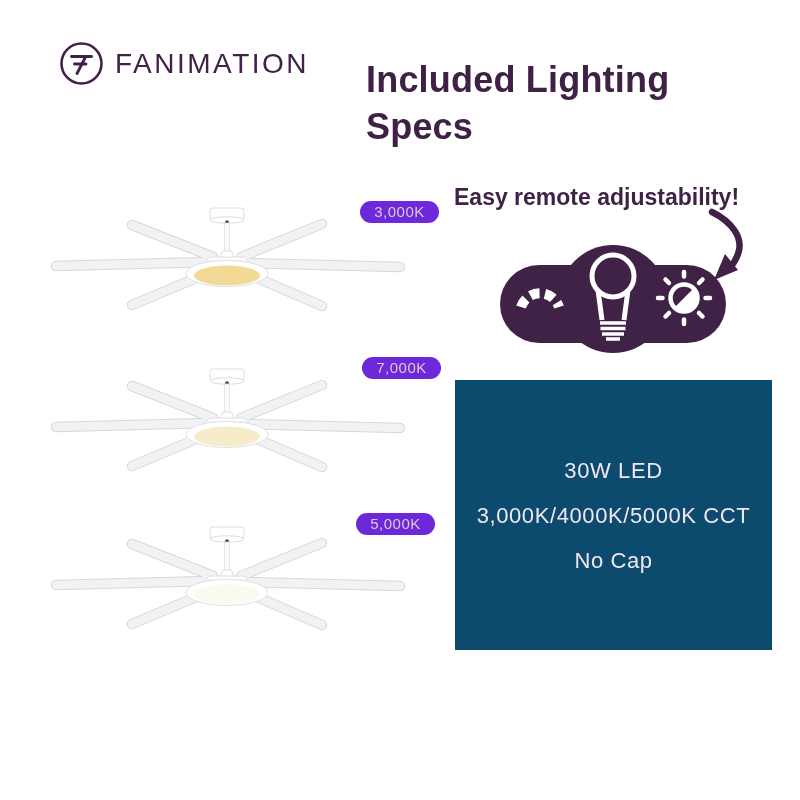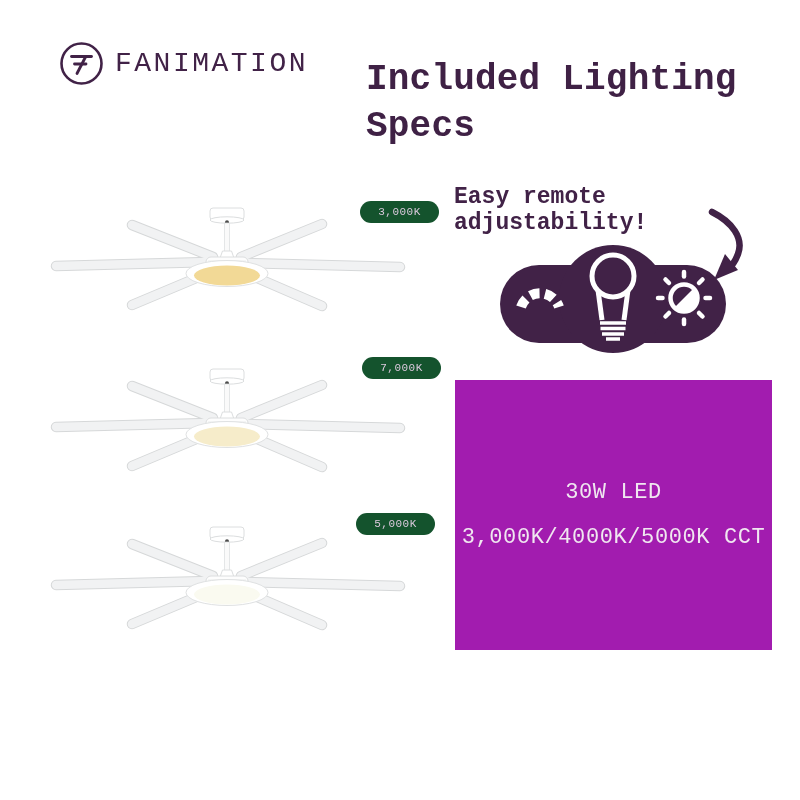--- a/index.html
+++ b/index.html
@@ -1,50 +1,50 @@
 <!DOCTYPE html>
 <html><head>
 <meta charset="utf-8">
 <style>
   html,body{margin:0;padding:0;background:#fff;}
   .canvas{
     position:relative;width:800px;height:800px;background:#ffffff;
-    font-family:Liberation Mono, monospace;overflow:hidden;
+    font-family:Liberation Sans, sans-serif;overflow:hidden;
   }
   
   .brand{position:absolute;left:58px;top:40px;display:flex;align-items:center;gap:10px;}
   .brand-name{font-size:28px;font-weight:400;letter-spacing:2.5px;color:#412247;line-height:47px;}
   .page-title{
     position:absolute;left:350px;top:40px;margin:16px;
     font-size:36px;font-weight:700;color:#3f2145;line-height:47px;letter-spacing:0.2px;
   }
   
   .fan-svg{position:absolute;left:50px;width:360px;height:125px;}
   .fan-1{top:205px;}
   .fan-2{top:366px;}
   .fan-3{top:524px;}
   .pill{
     position:absolute;width:79px;height:22px;border-radius:12px;
-    background:#14532d;color:#dccade;font-size:11px;line-height:22px;
+    background:#6d28d9;color:#dccade;font-size:15px;line-height:22px;
     text-align:center;letter-spacing:0.5px;
   }
   .pill-1{left:360px;top:201px;}
   .pill-2{left:362px;top:357px;}
   .pill-3{left:356px;top:513px;}
   
   .remote-caption{
     position:absolute;left:454px;top:184px;width:292px;margin:0;
     text-align:left;font-size:23px;font-weight:700;color:#412247;
   }
   .arrow-svg{position:absolute;left:692px;top:206px;width:56px;height:76px;}
   .blob-svg{position:absolute;left:493px;top:240px;width:245px;height:118px;}
   
   .specs-panel{
     position:absolute;left:455px;top:380px;width:317px;height:270px;
-    background:#a21caf;display:flex;flex-direction:column;justify-content:center;
+    background:#0c4a6e;display:flex;flex-direction:column;justify-content:center;
   }
   .spec-line{
     color:#f0e7f0;font-size:22px;line-height:45px;height:45px;
     text-align:center;letter-spacing:0.6px;font-weight:400;
   }
 </style>
 </head>
 <body>
 
 <svg width="0" height="0" style="position:absolute" aria-hidden="true">
@@ -156,15 +156,16 @@
         <line x1="206" y1="43" x2="209.5" y2="39.5"></line>
       </g>
       <circle cx="191" cy="58" r="13.5" fill="none" stroke="#ffffff" stroke-width="4.5"></circle>
       <path d="M200.5,48.5 A13.5,13.5 0 0 1 181.5,67.5 Z" fill="#ffffff"></path>
     </g>
   </svg>
 
   <div class="specs-panel">
     <div class="spec-line">30W LED</div>
     <div class="spec-line">3,000K/4000K/5000K CCT</div>
+    <div class="spec-line">No Cap</div>
   </div>
 
 </div>
 
 </body></html>

